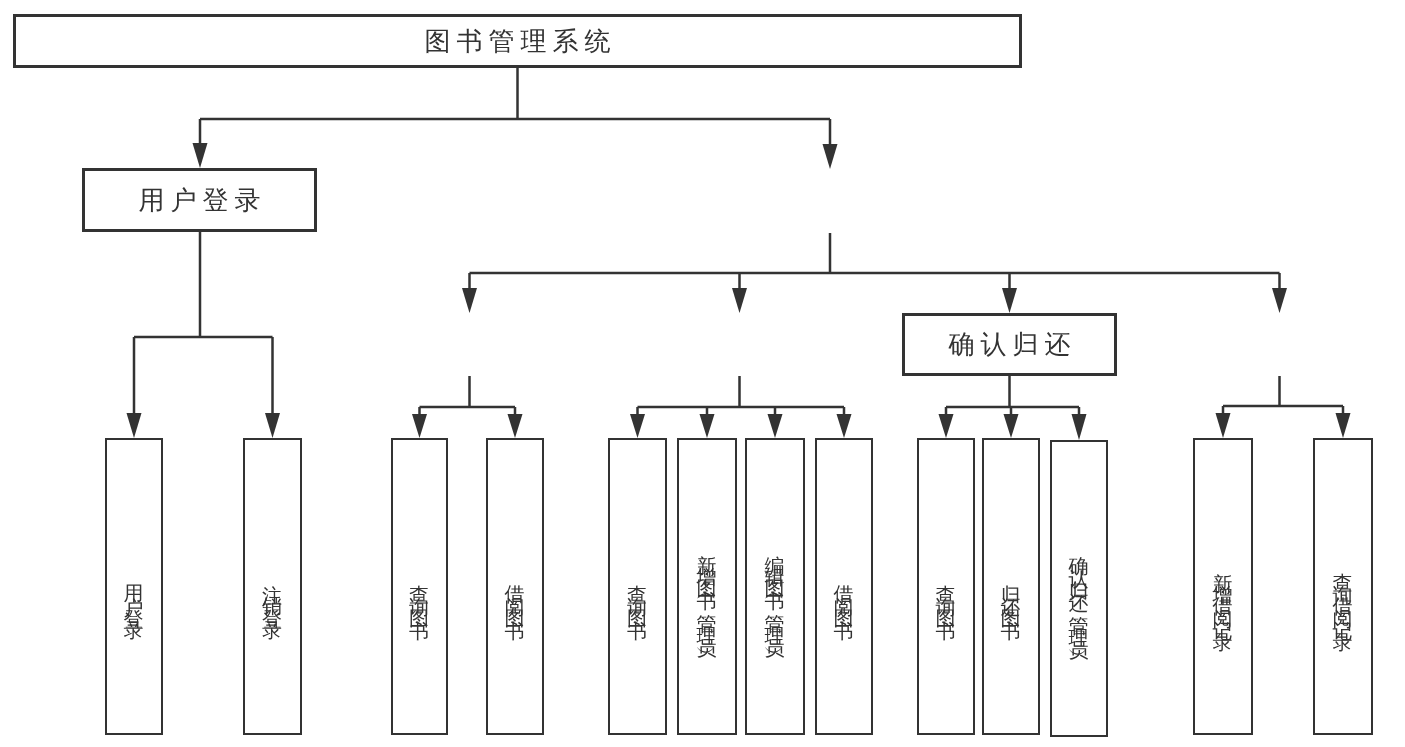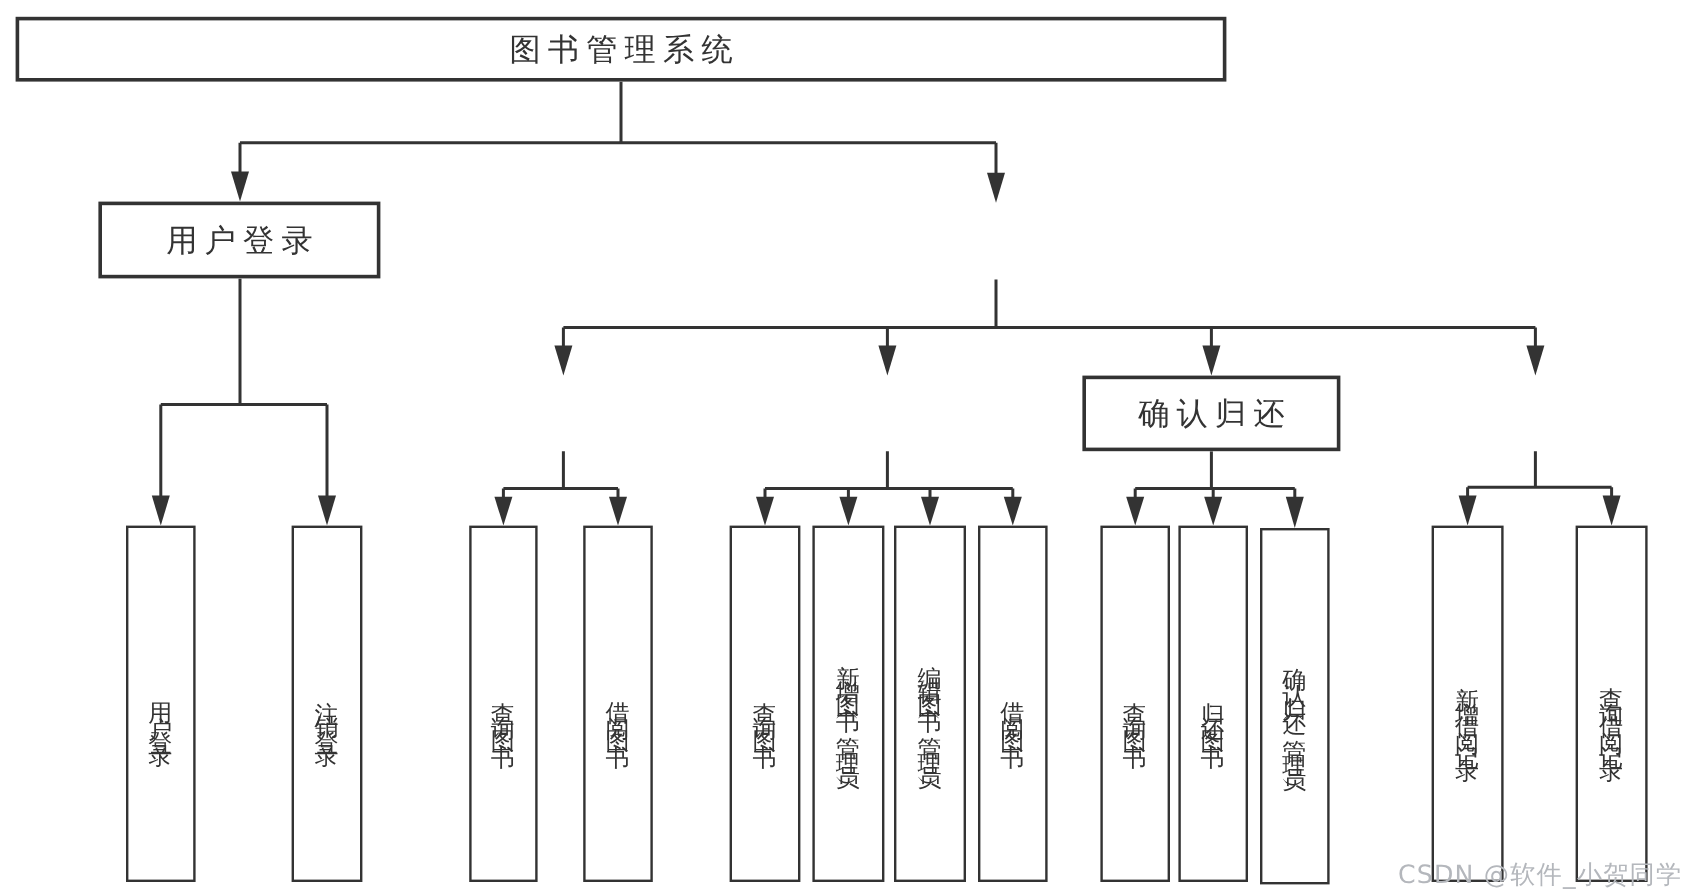--- a/index.html
+++ b/index.html
@@ -143,15 +143,14 @@
     <span>确认归还（管理员）</span>
   </div>
 
   <div class="box v" style="left:1193px;top:438px;width:60px;height:297px">
     <span>新增借阅记录</span>
   </div>
   <div class="box v" style="left:1313px;top:438px;width:60px;height:297px">
     <span>查询借阅记录</span>
   </div>
 
-  <div id="watermark">CSDN @软件_小贺同学</div>
 
 </div>
 
 </body></html>

